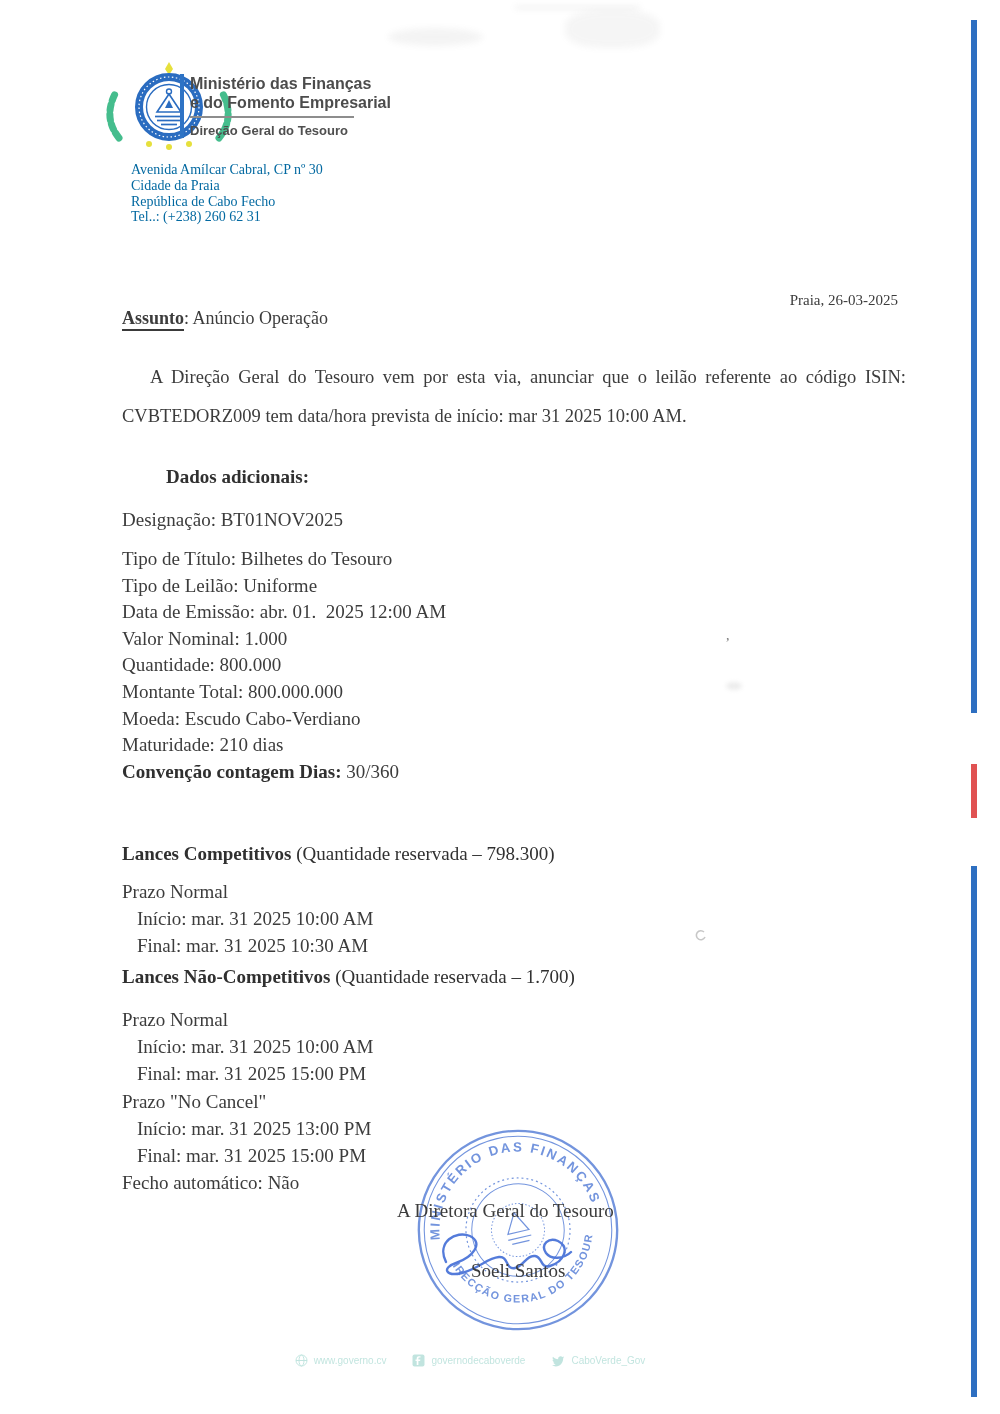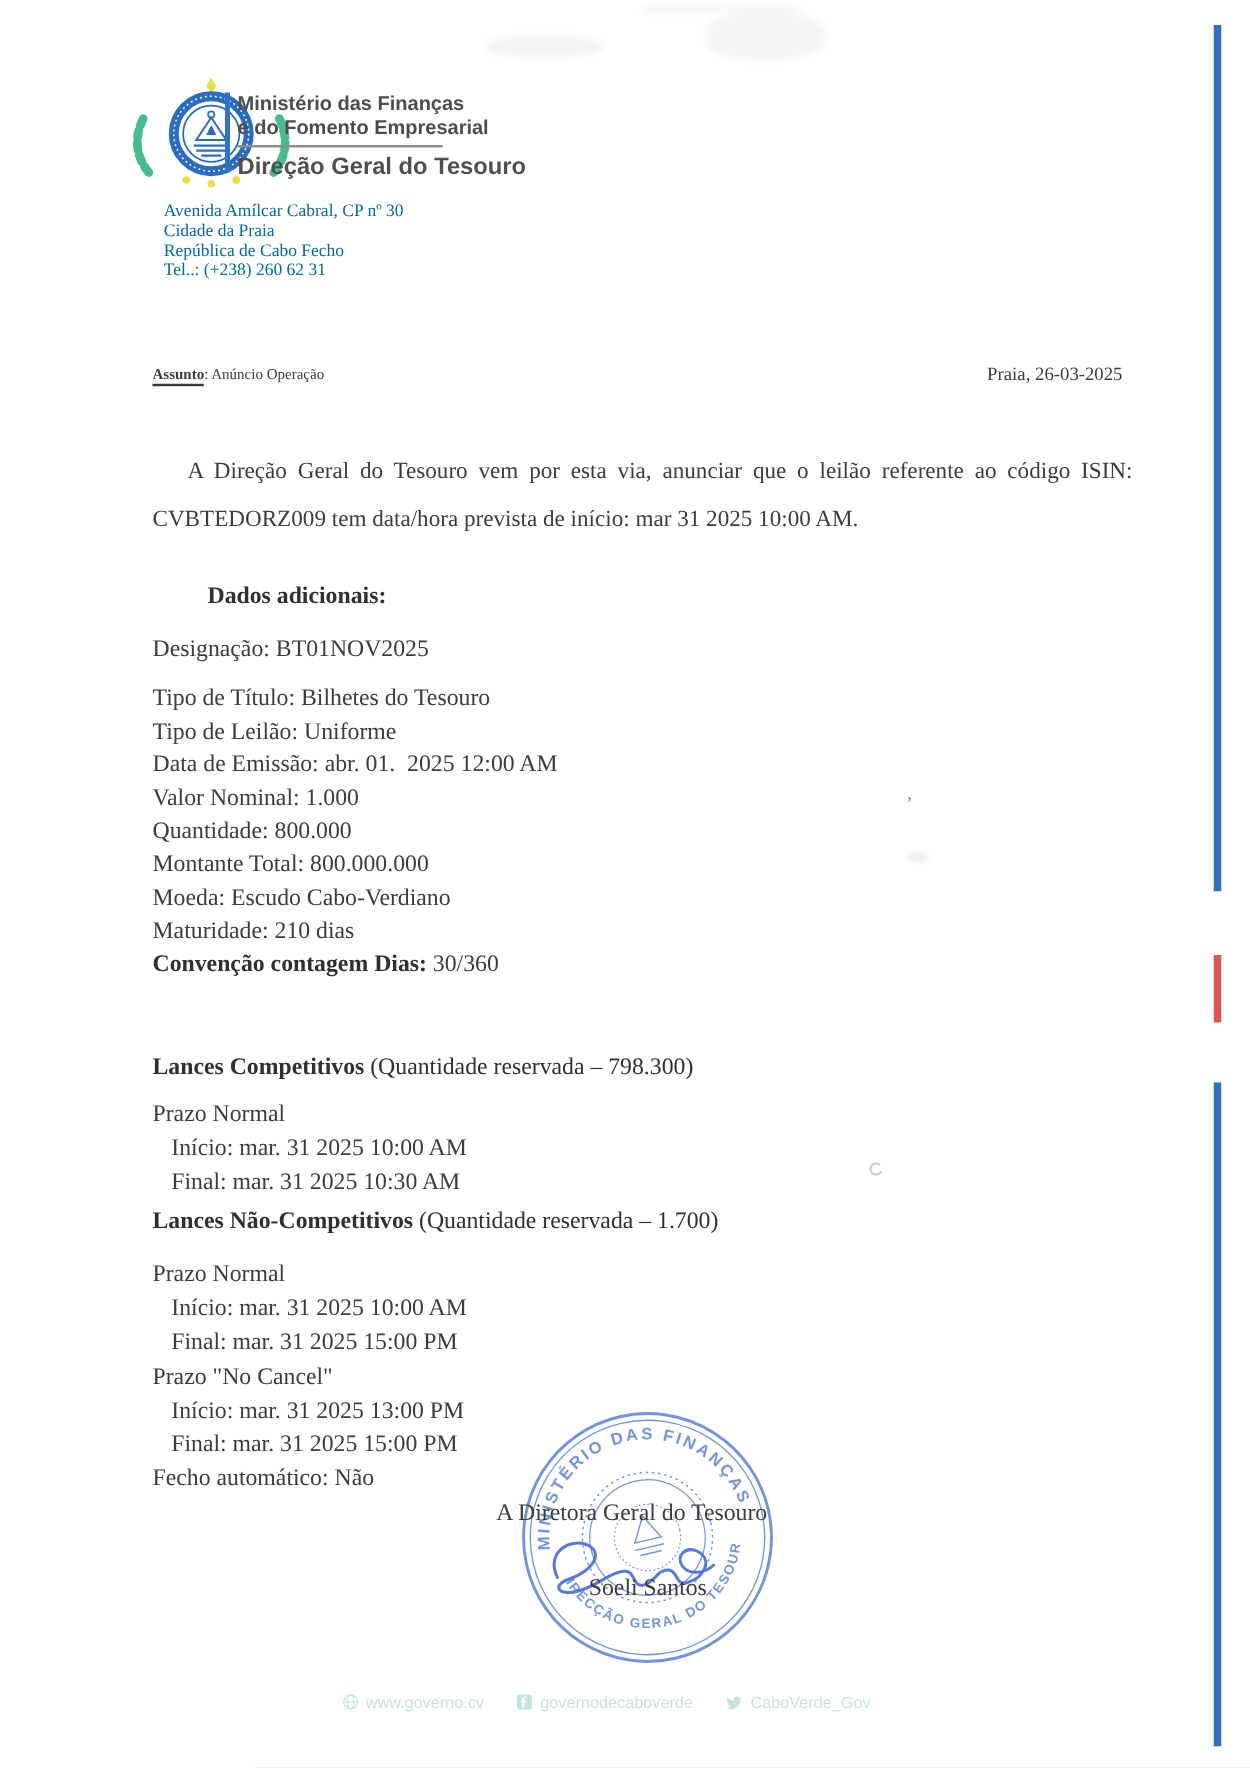--- a/index.html
+++ b/index.html
@@ -21,25 +21,25 @@
   .smudge3{left:388px;top:28px;width:95px;height:18px;opacity:.09;border-radius:50%;}
   .artifact-comma{position:absolute;left:726px;top:628px;font-size:14px;color:#555;opacity:.8;}
   .artifact-swirl{position:absolute;left:694px;top:929px;opacity:.55;}
   .artifact-blob{position:absolute;left:726px;top:682px;width:16px;height:8px;background:#999;opacity:.18;filter:blur(2px);border-radius:50%;}
   
   .logo-svg{position:absolute;left:93px;top:60px;width:152px;height:92px;}
   .hdr-divider{position:absolute;left:180px;top:74px;width:4px;height:64px;background:#2e73c5;}
   .hdr-text{position:absolute;left:190px;top:74px;font-family:"Liberation Sans",sans-serif;color:#4c4c4c;}
   .hdr-line{font-size:16px;font-weight:bold;line-height:19px;white-space:nowrap;}
   .hdr-rule{width:164px;height:2px;background:#8d8d8d;margin-top:4px;}
-  .hdr-dept{font-size:19px;font-weight:bold;margin-top:5px;color:#4f4f4f;white-space:nowrap;}
+  .hdr-dept{font-size:13px;font-weight:bold;margin-top:5px;color:#4f4f4f;white-space:nowrap;}
   .address{position:absolute;left:131px;top:162px;font-size:14px;line-height:15.8px;color:#0369a1;}
   .address div{white-space:nowrap;}
   
-  .subject{position:absolute;left:122px;top:292px;font-size:12px;white-space:nowrap;}
+  .subject{position:absolute;left:122px;top:308px;font-size:18px;white-space:nowrap;}
   .subject .lbl{font-weight:bold;border-bottom:2px solid #3a3a3a;padding-bottom:1px;}
   .place-date{position:absolute;right:102px;top:292px;font-size:15px;white-space:nowrap;margin-left:20px;}
   
   .body-par{position:absolute;left:122px;top:358px;width:784px;font-size:18.5px;line-height:39px;}
   .body-par .l1{text-align:justify;text-align-last:justify;margin-left:28px;}
   
   .sec-title{position:absolute;left:122px;font-size:19px;font-weight:bold;color:#303030;white-space:nowrap;}
   .plain19{position:absolute;left:122px;font-size:19px;white-space:pre-wrap;}
   .lines{position:absolute;left:122px;font-size:19px;}
   .lines .data-line{white-space:pre-wrap;line-height:26.6px;}
@@ -47,21 +47,21 @@
   .data-line.indent{padding-left:15px;}
   .bold-part{font-weight:bold;color:#303030;}
   
   .stamp-svg{position:absolute;left:410px;top:1122px;width:216px;height:216px;opacity:.85;}
   .stamp-text{font-family:"Liberation Sans",sans-serif;font-weight:bold;fill:#5b82d8;}
   .sig-role{position:absolute;left:397px;top:1200px;font-size:19px;white-space:nowrap;}
   .sig-name{position:absolute;left:471px;top:1260px;font-size:19px;white-space:nowrap;}
   .sig-svg{position:absolute;left:428px;top:1226px;width:156px;height:62px;}
   
   .footer{position:absolute;left:0;top:1354px;width:940px;display:flex;justify-content:center;gap:26px;
-          opacity:.55;color:#8fcfc5;font-family:"Liberation Sans",sans-serif;font-size:13px;padding-left:15px;}
+          opacity:.55;color:#8fcfc5;font-family:"Liberation Sans",sans-serif;font-size:10px;}
   .footer .f-item{display:flex;align-items:center;gap:6px;white-space:nowrap;}
 </style>
 </head>
 <body>
 
 <div class="page">
 
   <div class="edge-bar blue bar-top"></div>
   <div class="edge-bar red bar-red"></div>
   <div class="edge-bar blue bar-bottom"></div>

